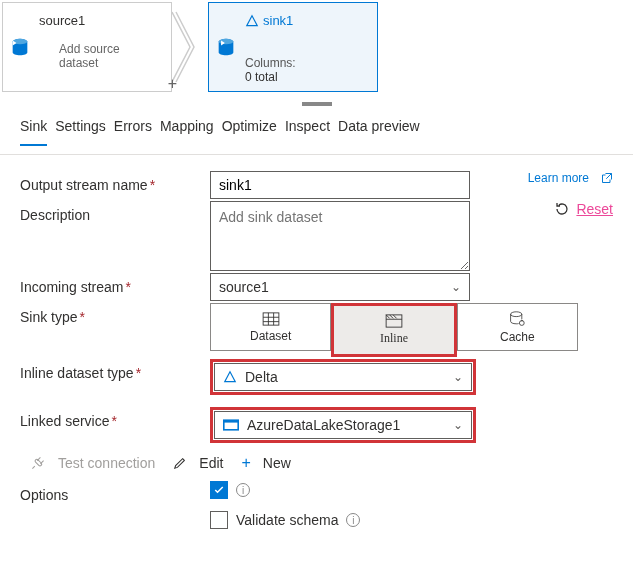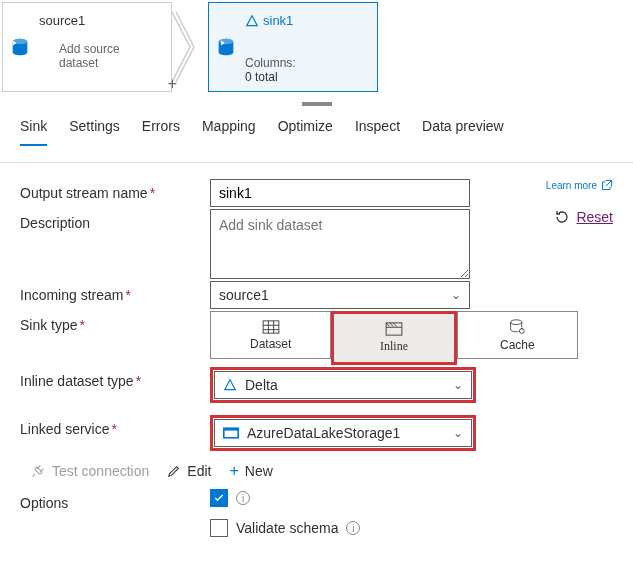--- a/index.html
+++ b/index.html
@@ -36,40 +36,40 @@
   .connector {
     width: 36px; display:flex; align-items:center; justify-content:center;
   }
   .sink-small-icon { display:inline-flex; align-items:center; gap:4px; font-size:13px; color:#0078d4; }
   .sink-small-icon svg { flex-shrink:0; }
   .cols-row { font-size:12px; color:#555; margin-top:14px; }
   .cols-val { font-size:12px; color:#323130; }
   
   .resize-bar { width:30px; height:4px; background:#888; margin:10px auto 0; }
   
-  .tabs { display:flex; gap:22px; padding:12px 20px 16px; border-bottom:1px solid #e1dfdd; }
+  .tabs { display:flex; gap:8px; padding:12px 20px 8px; border-bottom:1px solid #e1dfdd; }
   .tab { font-size:14px; padding-bottom:10px; cursor:pointer; color:#323130; }
   .tab.active { border-bottom:2px solid #0078d4; color:#323130; font-weight:400; }
   
   .form { padding:16px 20px 10px; }
   .frow { display:flex; align-items:flex-start; margin-bottom:2px; }
   .flabel { width:190px; padding-top:6px; font-size:14px; }
   .req { color:#a4262c; margin-left:2px; }
   .fcontrols { flex:1; display:flex; align-items:flex-start; gap:14px; }
   .txt-in {
     border:1px solid #605e5c; padding:5px 8px; font-size:14px;
     width:260px; font-family:inherit;
   }
   .txt-area {
     border:1px solid #605e5c; padding:7px 8px; font-size:14px;
     width:260px; height:70px; font-family:inherit; resize:both;
     color:#605e5c;
   }
-  .learn-more { color:#0078d4; font-size:10px; display:inline-flex; align-items:center; gap:4px; cursor:pointer; margin-left:auto; }
-  .reset-link { color:#701a75; font-size:14px; display:inline-flex; align-items:center; gap:6px; cursor:pointer; margin-left:auto;text-decoration:underline; }
+  .learn-more { color:#0078d4; font-size:12px; display:inline-flex; align-items:center; gap:12px; cursor:pointer; margin-left:auto; }
+  .reset-link { color:#ec4899; font-size:14px; display:inline-flex; align-items:center; gap:6px; cursor:pointer; margin-left:auto;text-decoration:underline; }
   .select {
     border:1px solid #605e5c; padding:5px 8px; font-size:14px;
     width:260px; display:flex; align-items:center; justify-content:space-between;
     background:#fff; cursor:pointer;
   }
   .select .chev { color:#605e5c; font-size:12px; }
   .seg-group { display:flex; width:368px; }
   .seg {
     border:1px solid #8a8886; flex:1; height:48px;
     display:flex; flex-direction:column; align-items:center; justify-content:center;
@@ -79,21 +79,21 @@
   .red-box { border:3px solid #d13438; padding:1px; }
   .red-box.fit { width:fit-content; }
   .red-row { margin-bottom:12px; }
   .select-like {
     border:1px solid #605e5c; padding:5px 8px; font-size:14px;
     width:258px; display:flex; align-items:center; gap:8px;
     background:#fff; cursor:pointer; justify-content:center;
   }
   .select-like .chev { margin-left:auto; color:#605e5c; font-size:12px; }
   .action-row { display:flex; gap:18px; align-items:center; font-size:14px; padding:0 0 6px 0; }
-  .action-link { display:inline-flex; align-items:center; gap:6px; cursor:pointer; }
+  .action-link { display:inline-flex; align-items:center; gap:12px; cursor:pointer; }
   .action-link.disabled { color:#a19f9d; cursor:default; }
   .chk-row { display:flex; align-items:center; gap:8px; font-size:14px; margin-bottom:12px; }
   .chk {
     width:18px; height:18px; border:1px solid #605e5c; display:inline-flex;
     align-items:center; justify-content:center; background:#fff; cursor:pointer;
   }
   .chk.checked { background:#0078d4; border-color:#0078d4; color:#fff; }
   .info-i {
     width:14px; height:14px; border:1px solid #888; border-radius:50%;
     display:inline-flex; align-items:center; justify-content:center;

